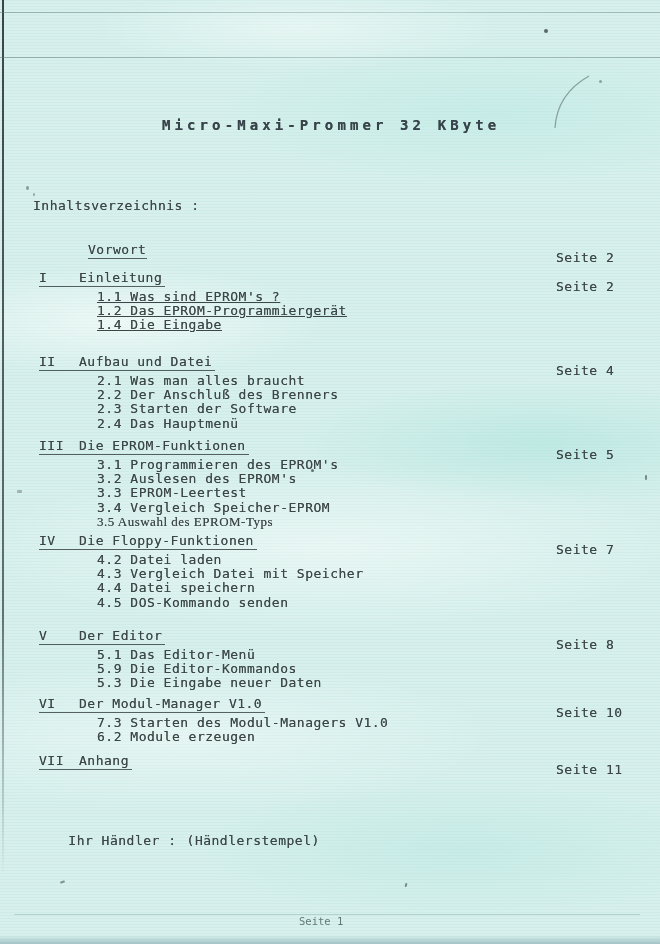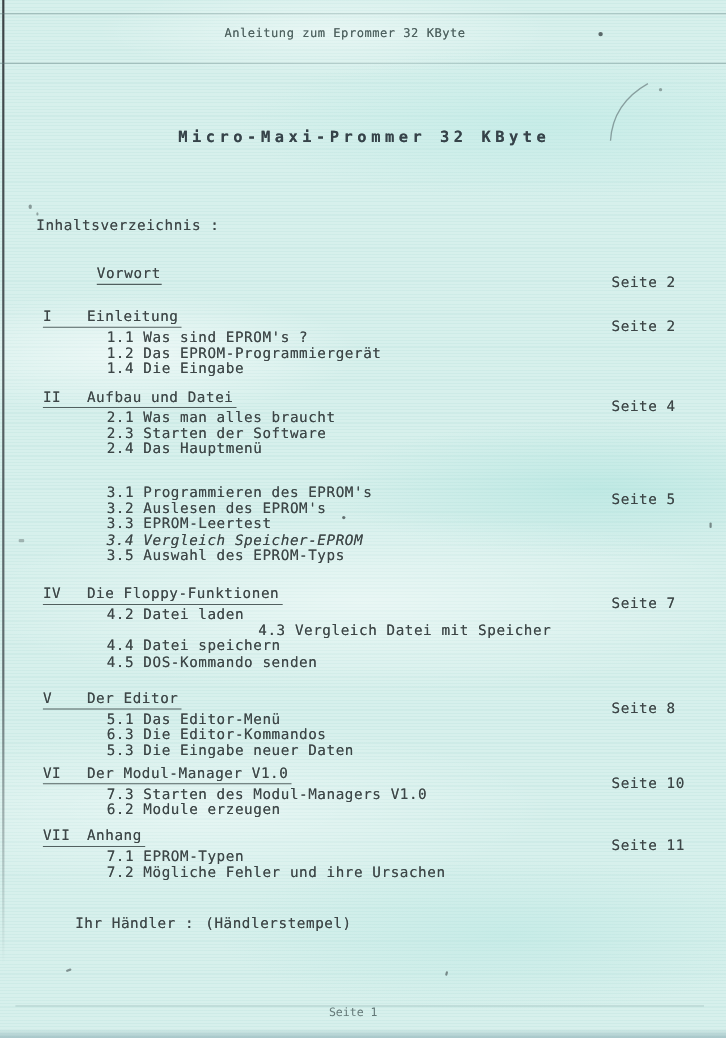--- a/index.html
+++ b/index.html
@@ -65,66 +65,63 @@
   <div class="speck" style="top:29px;left:544px;width:4px;height:4px;opacity:.8"></div>
   <div class="speck" style="top:80px;left:599px;width:3px;height:3px;opacity:.45"></div>
   <div class="speck" style="top:186px;left:26px;width:3px;height:4px;opacity:.5"></div>
   <div class="speck" style="top:193px;left:33px;width:2px;height:3px;opacity:.45"></div>
   <div class="speck" style="top:490px;left:17px;width:5px;height:3px;opacity:.35;border-radius:1px"></div>
   <div class="speck" style="top:469px;left:311px;width:3px;height:3px;opacity:.75"></div>
   <div class="speck" style="top:475px;left:645px;width:2px;height:5px;opacity:.6;border-radius:1px"></div>
   <div class="speck" style="top:881px;left:60px;width:5px;height:2px;opacity:.55;border-radius:1px;transform:rotate(-20deg)"></div>
   <div class="speck" style="top:883px;left:405px;width:2px;height:4px;opacity:.6;border-radius:1px;transform:rotate(15deg)"></div>
 
-  <div class="txt page-header">Anleitung zum Eprommer 32 KByte</div>
   <div class="txt doc-title">Micro-Maxi-Prommer 32 KByte</div>
   <div class="txt toc-heading">Inhaltsverzeichnis :</div>
 
   <div class="pre-sec" style="top:242px">
     <span class="sec-head txt" style="position:static">Vorwort</span>
     <span class="pagenum txt" style="position:absolute">Seite 2</span>
   </div>
 
   <div id="toc">
-      <div class="sec" style="top: 282px;"><span class="sec-head txt" style="position: static;"><span class="numeral">I</span><span>Einleitung</span></span><span class="pagenum txt">Seite 2</span><div class="items">
+      <div class="sec" style="top: 271px; text-decoration: underline;"><span class="sec-head txt" style="position: static;"><span class="numeral">I</span><span>Einleitung</span></span><span class="pagenum txt">Seite 2</span><div class="items">
           <div class="item txt" style="position: static;">1.1 Was sind EPROM's ?</div>
           <div class="item txt" style="position: static;">1.2 Das EPROM-Programmiergerät</div>
           <div class="item txt" style="position: static;">1.4 Die Eingabe</div>
         </div></div>
       <div class="sec" style="top: 355px;"><span class="sec-head txt" style="position: static;"><span class="numeral">II</span><span>Aufbau und Datei</span></span><span class="pagenum txt">Seite 4</span><div class="items">
           <div class="item txt" style="position: static;">2.1 Was man alles braucht</div>
+          <div class="item txt" style="position: static;">2.2 Der Anschluß des Brenners</div>
           <div class="item txt" style="position: static;">2.3 Starten der Software</div>
           <div class="item txt" style="position: static;">2.4 Das Hauptmenü</div>
         </div></div>
-      <div class="sec" style="top: 439px;"><span class="pagenum txt">Seite 5</span><div class="items">
+      <div class="sec" style="top: 439px;"><span class="sec-head txt" style="position: static;"><span class="numeral">III</span><span>Die EPROM-Funktionen</span></span><span class="pagenum txt">Seite 5</span><div class="items">
           <div class="item txt" style="position: static;">3.1 Programmieren des EPROM's</div>
           <div class="item txt" style="position: static;">3.2 Auslesen des EPROM's</div>
           <div class="item txt" style="position: static;">3.3 EPROM-Leertest</div>
-          <div class="item txt" style="position: static; font-style: italic;">3.4 Vergleich Speicher-EPROM</div>
-          <div class="item txt" style="position: static;">3.5 Auswahl des EPROM-Typs</div>
+          <div class="item txt" style="position: static;">3.4 Vergleich Speicher-EPROM</div>
+          <div class="item txt" style="position: static; font-family: Liberation Serif, serif;">3.5 Auswahl des EPROM-Typs</div>
         </div></div>
       <div class="sec" style="top: 534px;"><span class="sec-head txt" style="position: static;"><span class="numeral">IV</span><span>Die Floppy-Funktionen</span></span><span class="pagenum txt">Seite 7</span><div class="items">
           <div class="item txt" style="position: static;">4.2 Datei laden</div>
-          <div class="item txt" style="position: static; text-align: center;">4.3 Vergleich Datei mit Speicher</div>
+          <div class="item txt" style="position: static;">4.3 Vergleich Datei mit Speicher</div>
           <div class="item txt" style="position: static;">4.4 Datei speichern</div>
           <div class="item txt" style="position: static;">4.5 DOS-Kommando senden</div>
         </div></div>
       <div class="sec" style="top: 629px;"><span class="sec-head txt" style="position: static;"><span class="numeral">V</span><span>Der Editor</span></span><span class="pagenum txt">Seite 8</span><div class="items">
           <div class="item txt" style="position: static;">5.1 Das Editor-Menü</div>
-          <div class="item txt" style="position: static;">6.3 Die Editor-Kommandos</div>
+          <div class="item txt" style="position: static;">5.9 Die Editor-Kommandos</div>
           <div class="item txt" style="position: static;">5.3 Die Eingabe neuer Daten</div>
         </div></div>
       <div class="sec" style="top: 697px;"><span class="sec-head txt" style="position: static;"><span class="numeral">VI</span><span>Der Modul-Manager V1.0</span></span><span class="pagenum txt">Seite 10</span><div class="items">
           <div class="item txt" style="position: static;">7.3 Starten des Modul-Managers V1.0</div>
           <div class="item txt" style="position: static;">6.2 Module erzeugen</div>
         </div></div>
-      <div class="sec" style="top: 754px;"><span class="sec-head txt" style="position: static;"><span class="numeral">VII</span><span>Anhang</span></span><span class="pagenum txt">Seite 11</span><div class="items">
-          <div class="item txt" style="position: static;">7.1 EPROM-Typen</div>
-          <div class="item txt" style="position: static;">7.2 Mögliche Fehler und ihre Ursachen</div>
-        </div></div>
+      <div class="sec" style="top: 754px;"><span class="sec-head txt" style="position: static;"><span class="numeral">VII</span><span>Anhang</span></span><span class="pagenum txt">Seite 11</span></div>
     </div>
 
   <div class="txt dealer">
     <span>Ihr Händler :</span><span class="note">(Händlerstempel)</span>
   </div>
 
   <div class="txt footer-page">Seite 1</div>
 </div>
 
 </body></html>

